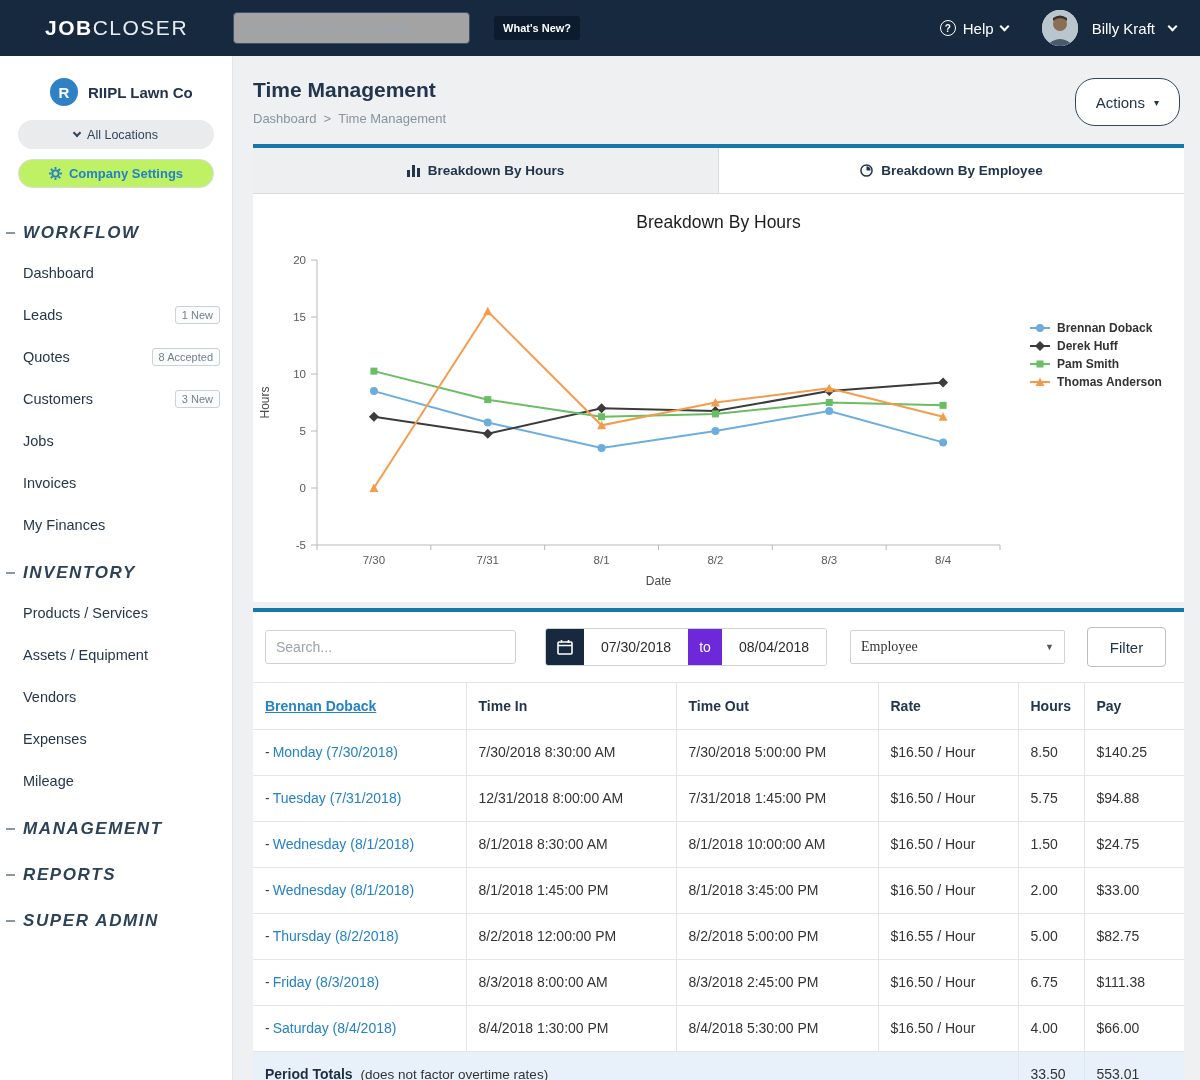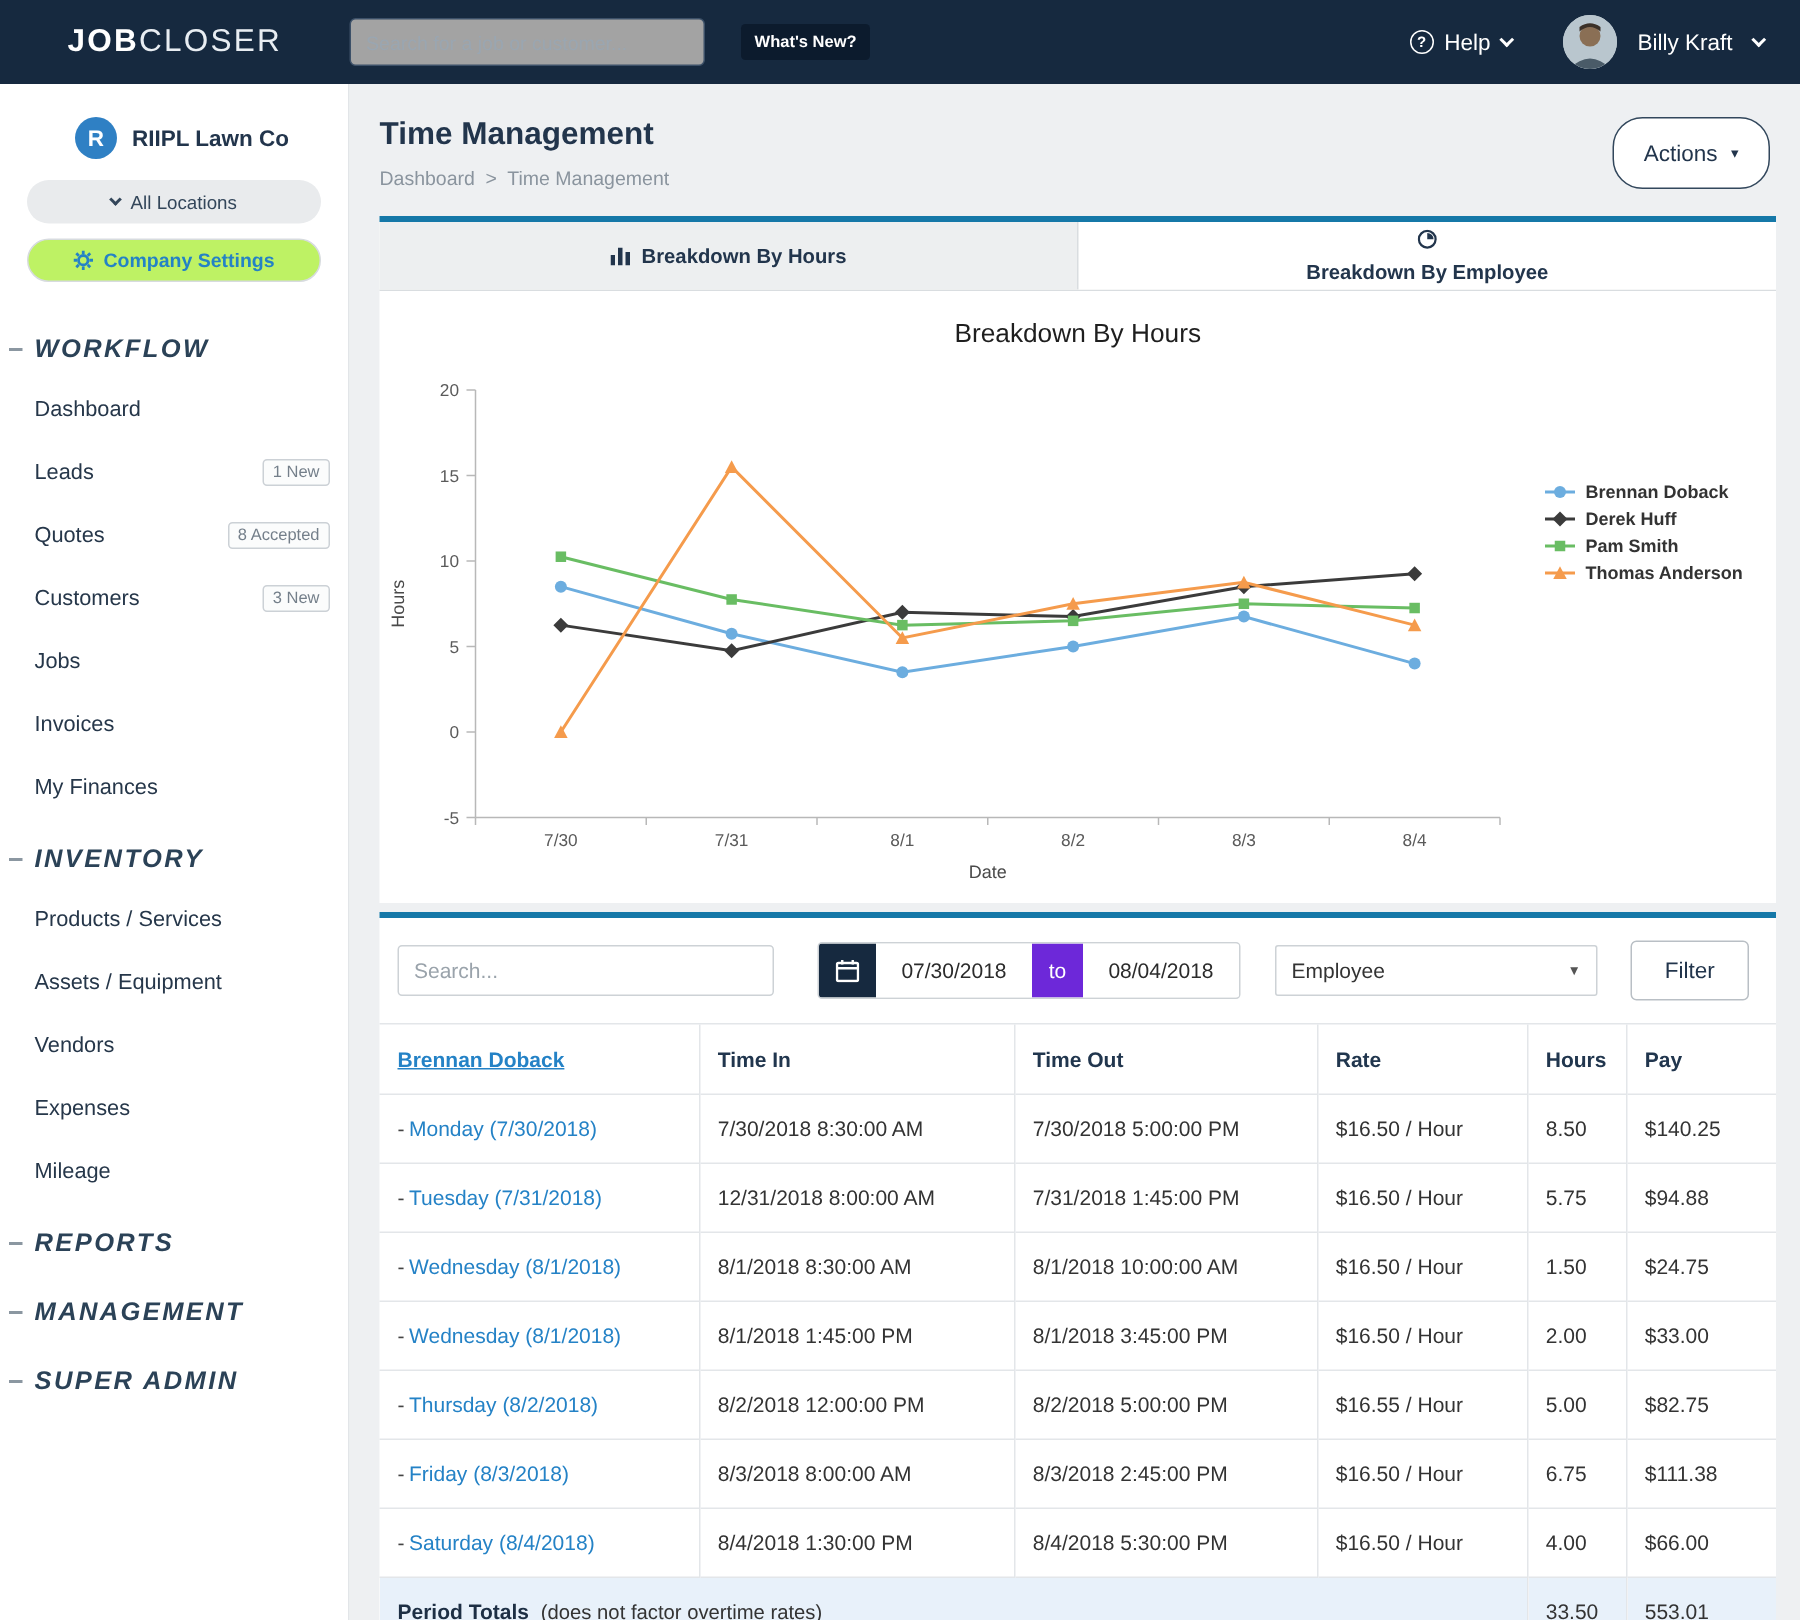--- a/index.html
+++ b/index.html
@@ -58,39 +58,39 @@
   .actions-btn { position:absolute; right:4px; top:0; height:48px; padding:0 20px; background:#fff;
     border:1px solid #32475c; border-radius:20px; font-size:15px; color:#22354c; cursor:pointer;
     display:flex; align-items:center; gap:9px; font-family:inherit; }
   .caret { font-size:10px; color:#22354c; }
 
   .card { background:#fff; border-top:4px solid #1578a8; }
   .tabs { display:flex; height:46px; border-bottom:1px solid #d9dde0; }
   .tab { flex:1; display:flex; align-items:center; justify-content:center; gap:8px; font-size:13.5px;
     font-weight:600; color:#22354c; cursor:pointer; background:#fff; }
   .tab.active { background:#edeff0; }
-  .tab + .tab { border-left:1px solid #d9dde0;flex-direction:column; }
+  .tab + .tab { border-left:1px solid #d9dde0; }
   .tab svg { display:block; }
 
   .chart-wrap { height:408px; }
   .chart-wrap svg { display:block; }
 
   .gap { height:6px; }
 
   
   .filterbar { display:flex; align-items:center; padding:15px 12px; gap:0; border-bottom:1px solid #e3e6e9; }
   .f-search { width:251px; height:34px; border:1px solid #cdd2d6; border-radius:3px; padding:0 10px;
     font-size:14px; color:#333; outline:none; font-family:inherit; }
   .f-search::placeholder { color:#9aa3ab; }
   .date-group { display:flex; align-items:stretch; margin-left:29px; border:1px solid #cdd2d6; border-radius:3px; overflow:hidden; height:38px; }
   .cal-btn { width:38px; background:#16293f; display:flex; align-items:center; justify-content:center; border:none; cursor:pointer; }
   .date-field { width:104px; display:flex; align-items:center; justify-content:center; font-size:14px; color:#2b2b2b; background:#fff; cursor:text; }
   .to-box { width:34px; background:#6d28d9; color:#fff; font-size:14px; display:flex; align-items:center; justify-content:center; }
   .emp-select { margin-left:23px; width:215px; height:34px; border:1px solid #cdd2d6; border-radius:2px;
-    display:flex; align-items:center; padding:0 10px; font-size:14px; color:#333; cursor:pointer; background:#fff; }
+    display:flex; align-items:center; padding:0 10px; font-size:14px; color:#333; cursor:pointer; background:#fff;font-family:Liberation Serif, serif; }
   .emp-select .sel-caret { margin-left:auto; font-size:9px; color:#555; }
   .filter-btn { margin-left:auto; margin-right:6px; width:79px; height:40px; background:#fff; border:1px solid #b9bfc5;
     border-radius:4px; font-size:15px; color:#22354c; cursor:pointer; font-family:inherit; }
 
   
   .time-table { width:100%; border-collapse:collapse; table-layout:fixed; font-size:14px; }
   .time-table th, .time-table td { height:46px; padding:0 12px; text-align:left; font-weight:400;
     color:#333; border-left:1px solid #e3e6e9; border-top:1px solid #e3e6e9; vertical-align:middle;
     white-space:nowrap; overflow:hidden; }
   .time-table th { color:#21364e; font-weight:700; }
@@ -200,25 +200,25 @@
           <span class="item-label">Vendors</span>
         </div>
         <div class="side-item">
           <span class="item-label">Expenses</span>
         </div>
         <div class="side-item">
           <span class="item-label">Mileage</span>
         </div>
         <div class="side-section">
           <span class="dash"></span>
-          <span class="sec-label">REPORTS</span>
+          <span class="sec-label">MANAGEMENT</span>
         </div>
         <div class="side-section">
           <span class="dash"></span>
-          <span class="sec-label">MANAGEMENT</span>
+          <span class="sec-label">REPORTS</span>
         </div>
         <div class="side-section">
           <span class="dash"></span>
           <span class="sec-label">SUPER ADMIN</span>
         </div>
       </div>
   </div>
 
   <div class="main">
     <div class="page-head">

